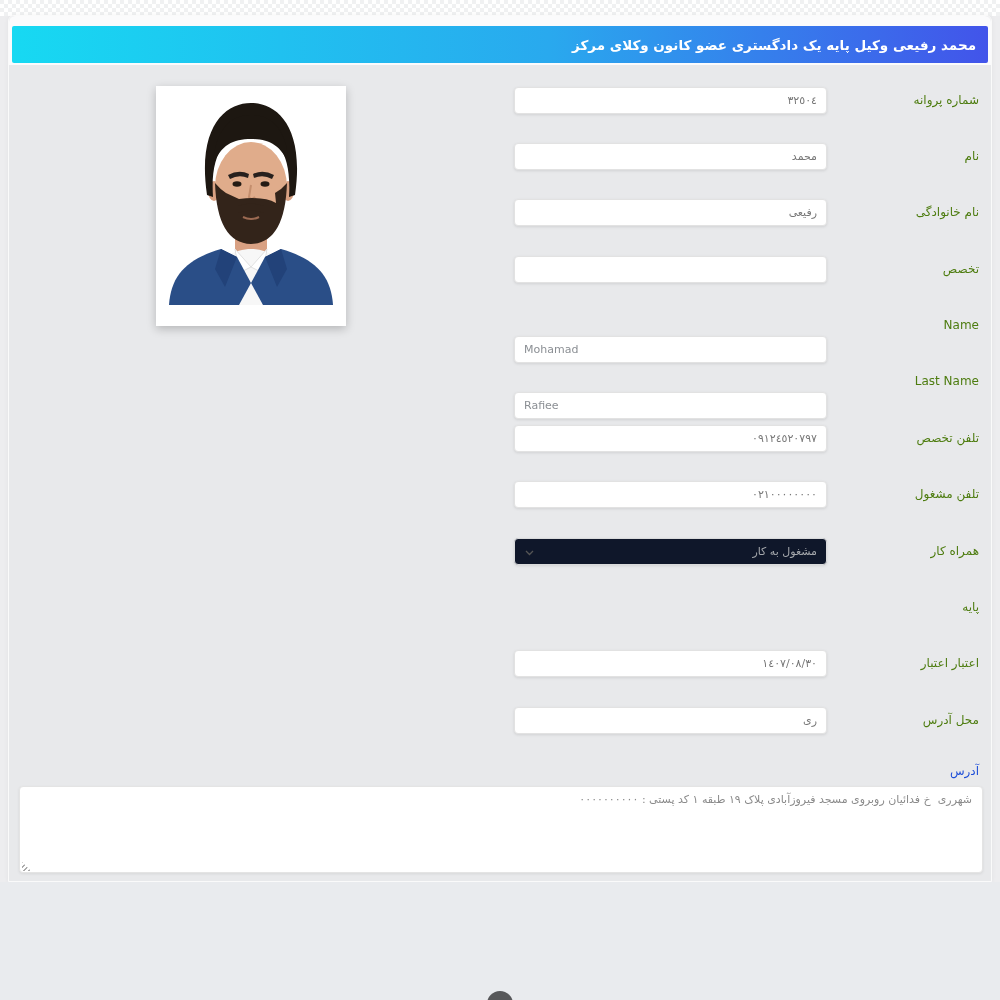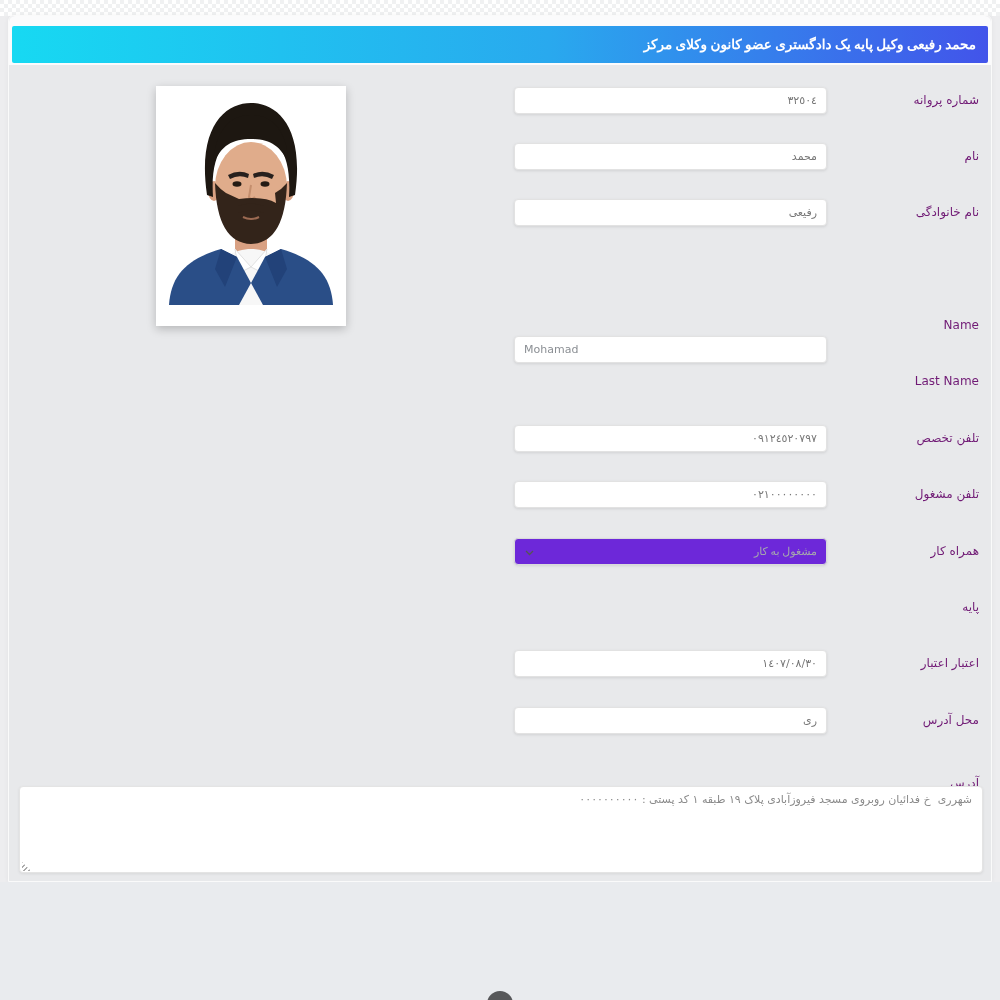--- a/index.html
+++ b/index.html
@@ -7,46 +7,46 @@
     font-family:"DejaVu Sans", sans-serif; background:#ededef; }
 
   .top-texture { position:absolute; top:0; left:0; width:1000px; height:16px;
     background: repeating-conic-gradient(#ffffff 0% 25%, #f0f1f2 0% 50%) 0 0 / 8px 8px; }
 
   .card { position:absolute; left:8px; top:15px; width:984px; height:867px;
     background:#e8e9eb; border:1px solid #fafafa; border-radius:6px 6px 0 0;
     box-shadow:0 0 5px rgba(0,0,0,.05); }
 
   .header-wrap { position:absolute; top:0; left:0; right:0; height:49px;
-    background:#fbfbfc; border-radius:6px 6px 0 0; padding:10px 3px 2px;font-family:Liberation Serif, serif; }
+    background:#fbfbfc; border-radius:6px 6px 0 0; padding:10px 3px 2px; }
   .header-bar { height:100%; border-radius:2px; direction:rtl;
     display:flex; align-items:center; padding:0 12px;
     background:linear-gradient(90deg,#17d9f2 0%,#29a9ee 55%,#4254ea 100%);
     color:#fff; font-size:13.5px; font-weight:bold; }
 
   .photo-frame { position:absolute; left:147px; top:70px; width:190px; height:240px;
     background:#fff; box-shadow:0 3px 9px rgba(0,0,0,.22); }
   .photo-frame svg { display:block; margin:5px auto 0; }
 
   .row { position:absolute; left:0; right:0; height:27px; direction:rtl; }
   .lbl { position:absolute; right:12px; top:0; line-height:27px;
-    font-size:12px; color:#701a75; white-space:nowrap; }
+    font-size:12px; color:#4d7c0f; white-space:nowrap; }
   .fld { position:absolute; left:505px; top:0; width:313px; height:27px;
     border:1px solid #e2e2e2; border-radius:4px; background:#fff;
     box-shadow:0 1px 3px rgba(0,0,0,.10); font-size:11px; color:#777;
     padding:0 9px; direction:rtl; text-align:right; outline:none;
     font-family:"DejaVu Sans", sans-serif; }
   .fld.ltr { direction:ltr; text-align:left; color:#8b8f94;margin-top:24px; }
 
-  .select { background:#6d28d9; border:1px solid #d9dadb; color:#a6a9ad;
-    display:flex; align-items:center;font-family:Liberation Serif, serif; }
+  .select { background:#0f172a; border:1px solid #d9dadb; color:#a6a9ad;
+    display:flex; align-items:center; }
   .select .value { flex:1; text-align:right; font-size:11px; }
   .select .chev { position:absolute; left:9px; top:8px; width:11px; height:11px; }
 
-  .addr-label { position:absolute; right:12px; top:748px; font-size:12px; color:#701a75;margin-top:12px; }
+  .addr-label { position:absolute; right:12px; top:748px; font-size:12px; color:#1d4ed8; }
   .addr-box { position:absolute; left:10px; top:770px; width:964px; height:87px;
     background:#fff; border:1px solid #e4e4e4; border-radius:4px;
     box-shadow:0 1px 3px rgba(0,0,0,.08); padding:6px 10px; resize:none;
     direction:rtl; text-align:right; font-size:11px; color:#8a8a8a;
     font-family:"DejaVu Sans", sans-serif; outline:none; }
   .resize-grip { position:absolute; left:13px; top:846px; width:9px; height:9px;
     background:repeating-linear-gradient(135deg,#aaa 0 1px,transparent 1px 3.5px);
     clip-path:polygon(0 0,0 100%,100% 100%); }
 
   .bottom-band { position:absolute; left:0; top:882px; width:1000px; height:118px;
@@ -99,26 +99,31 @@
     <input class="fld" value="٣٢٥٠٤" style="">
   </div>
   <div class="row" style="top:127px">
     <span class="lbl">نام</span>
     <input class="fld" value="محمد" style="">
   </div>
   <div class="row" style="top:183px">
     <span class="lbl">نام خانوادگی</span>
     <input class="fld" value="رفیعی" style="">
   </div>
+  <div class="row" style="top:240px">
+    <span class="lbl">تخصص</span>
+    <input class="fld" value="" style="">
+  </div>
   <div class="row" style="top:296px">
     <span class="lbl">Name</span>
     <input class="fld ltr" value="Mohamad" style="">
   </div>
   <div class="row" style="top:352px">
     <span class="lbl">Last Name</span>
+    <input class="fld ltr" value="Rafiee" style="">
   </div>
   <div class="row" style="top:409px">
     <span class="lbl">تلفن تخصص</span>
     <input class="fld" value="٠٩١٢٤٥٢٠٧٩٧" style="">
   </div>
   <div class="row" style="top:465px">
     <span class="lbl">تلفن مشغول</span>
     <input class="fld" value="٠٢١٠٠٠٠٠٠٠٠" style="">
   </div>
   <div class="row" style="top:522px">

